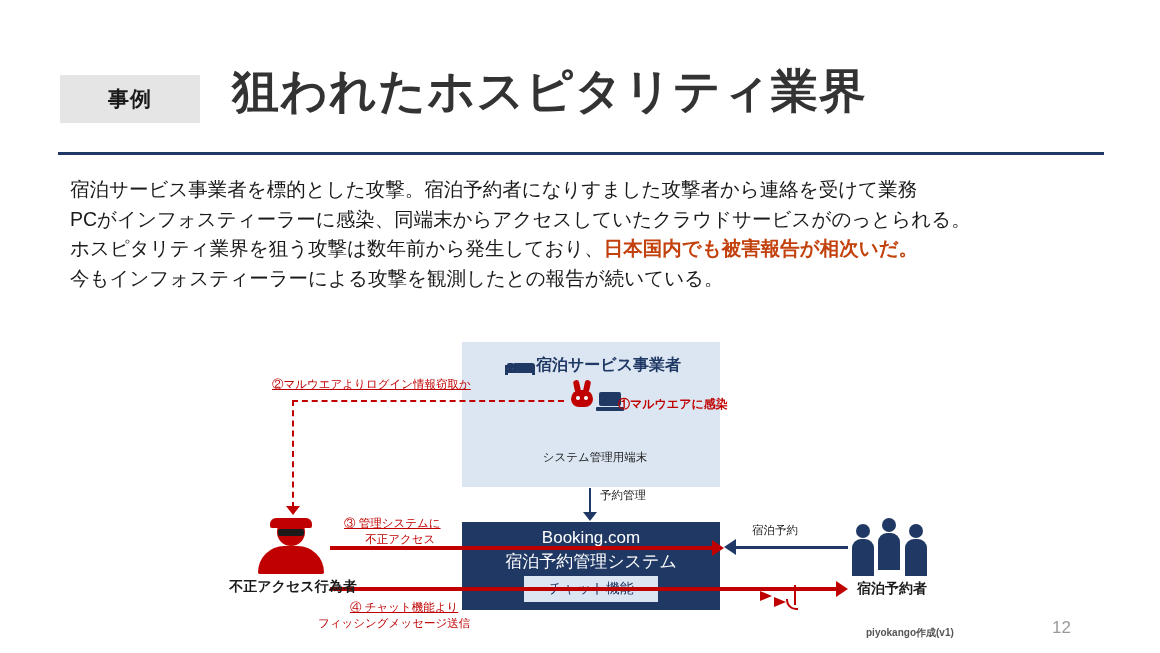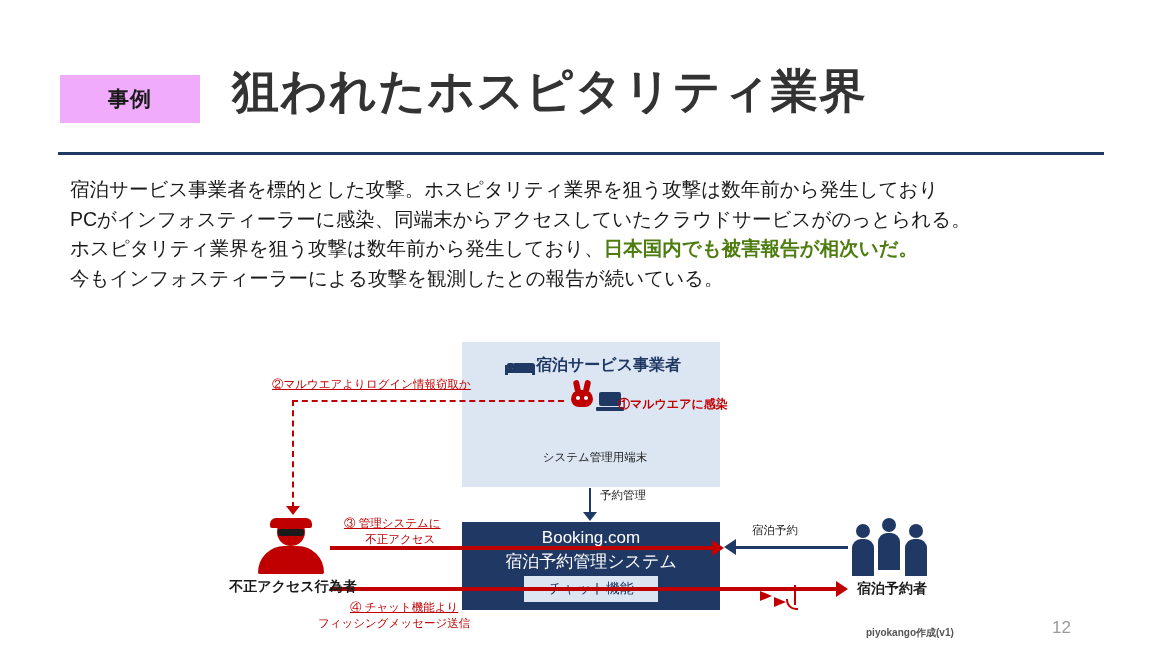--- a/index.html
+++ b/index.html
@@ -19,21 +19,21 @@
     background: #ffffff;
   }
 
   
   .badge {
     position: absolute;
     left: 60px;
     top: 75px;
     width: 140px;
     height: 48px;
-    background: #f0abfc;
+    background: #e5e5e5;
     display: flex;
     align-items: center;
     justify-content: center;
     font-size: 21px;
     font-weight: bold;
     color: #1a1a1a;
     letter-spacing: 1px;
   }
   .title {
     position: absolute;
@@ -58,21 +58,21 @@
   .body-text {
     position: absolute;
     left: 70px;
     top: 175px;
     width: 1040px;
     font-size: 19.5px;
     line-height: 1.52;
     color: #1a1a1a;
   }
   .body-text .hl {
-    color: #4d7c0f;
+    color: #c2410c;
     font-weight: bold;
   }
 
   
   .diagram {
     position: absolute;
     left: 0;
     top: 320px;
     width: 1160px;
     height: 333px;
@@ -408,21 +408,21 @@
 </head>
 <body>
 
 <div id="slide">
 
   <div class="badge">事例</div>
   <div class="title">狙われたホスピタリティ業界</div>
   <div class="title-rule"></div>
 
   <div class="body-text">
-    <div>宿泊サービス事業者を標的とした攻撃。ホスピタリティ業界を狙う攻撃は数年前から発生しており</div>
+    <div>宿泊サービス事業者を標的とした攻撃。宿泊予約者になりすました攻撃者から連絡を受けて業務</div>
     <div>PCがインフォスティーラーに感染、同端末からアクセスしていたクラウドサービスがのっとられる。</div>
     <div><span>ホスピタリティ業界を狙う攻撃は数年前から発生しており、</span><span class="hl">日本国内でも被害報告が相次いだ。</span></div>
     <div>今もインフォスティーラーによる攻撃を観測したとの報告が続いている。</div>
   </div>
 
   <div class="diagram">
 
     <div class="provider-box"></div>
     <div class="provider-head">
       <span class="bed-icon">

